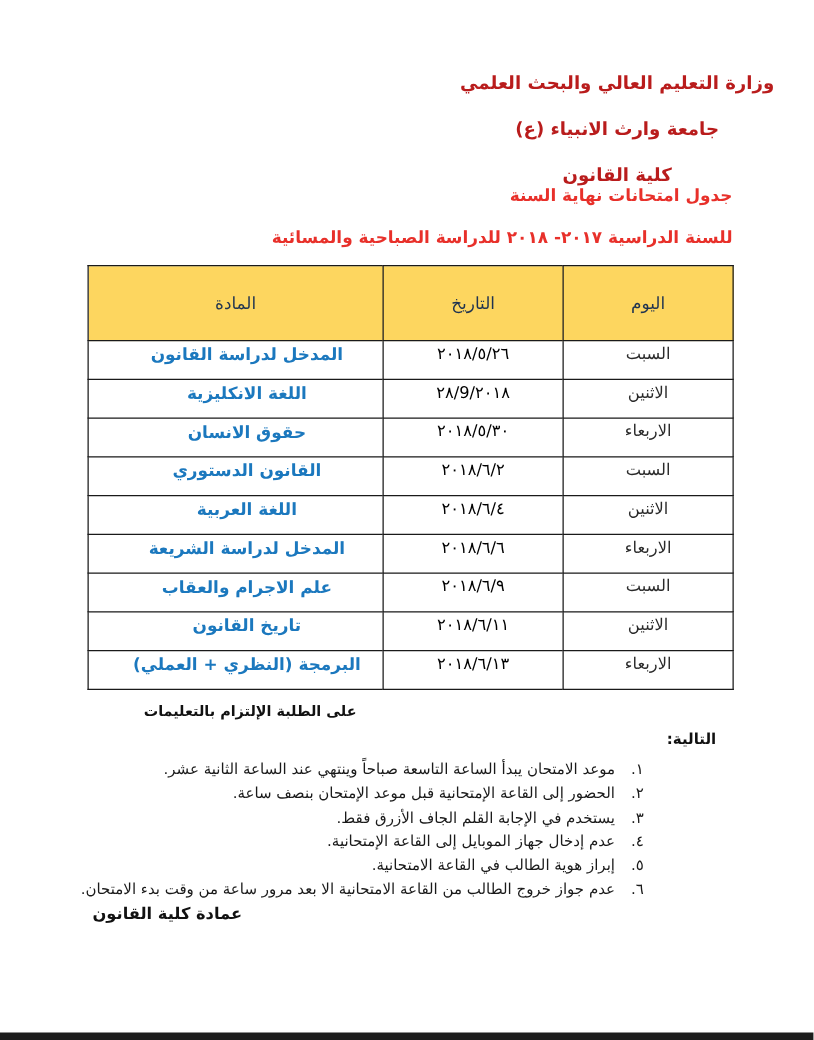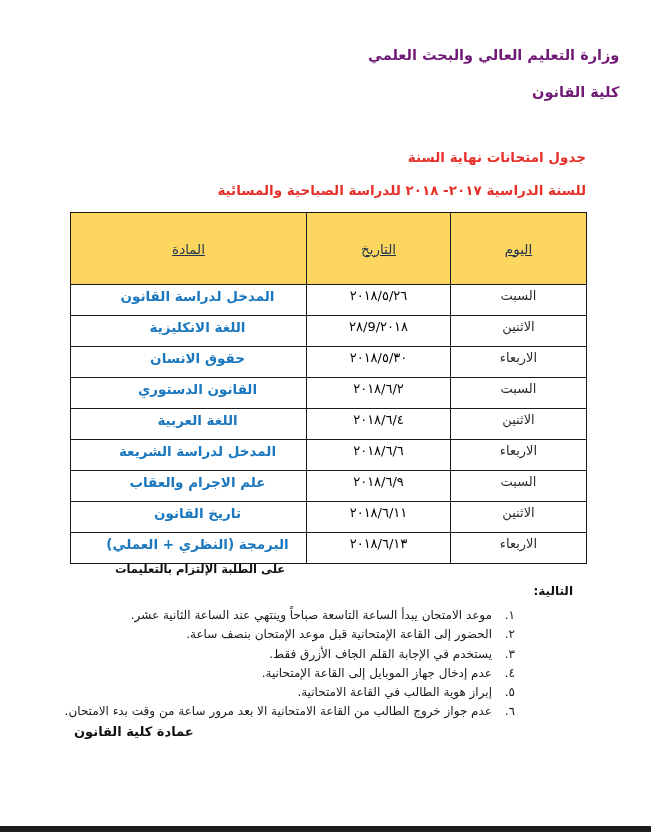--- a/index.html
+++ b/index.html
@@ -4,41 +4,41 @@
 <style>
   * { margin:0; padding:0; box-sizing:border-box; }
   html,body { background:#ffffff; }
   body { font-family:"DejaVu Sans", sans-serif; }
   .page {
     position:relative; width:651px; height:832px; background:#ffffff;
     overflow:hidden; direction:rtl;
   }
   
   .letterhead {
-    position:absolute; left:368px; top:44px; direction:rtl; text-align:right;
-    font-weight:bold; font-size:14.5px; color:#701a75;
+    position:absolute; left:368px; top:56px; direction:rtl; text-align:center;
+    font-weight:bold; font-size:14.5px; color:#b91c1c;
   }
   .letterhead .lh-line { line-height:22px; margin-bottom:15px; white-space:nowrap; }
   
   .red-title {
     position:absolute; left:70px; width:516px; text-align:right;
     color:#e8302a; font-weight:bold; font-size:13.5px; white-space:nowrap;
   }
   .red-title.t1 { top:149px; }
   .red-title.t2 { top:182px; }
   
   table.sched {
     position:absolute; left:70px; top:212px; width:516px;
     border-collapse:collapse; table-layout:fixed; direction:rtl;
     font-size:13px;
   }
   table.sched th, table.sched td { border:1px solid #1a1a1a; }
   table.sched th {
-    height:72px; background:#FDD65F; color:#1f3350;
-    font-weight:normal; font-size:13.5px; text-align:center; vertical-align:middle;text-decoration:underline;
+    height:60px; background:#FDD65F; color:#1f3350;
+    font-weight:normal; font-size:13.5px; text-align:center; vertical-align:middle;
   }
   table.sched td {
     height:31px; vertical-align:top; padding-top:3px; text-align:center;
     background:#ffffff;
   }
   td.day-cell { background:#E2EFDA; color:#2b2b2b; }
   td.date-cell { color:#000000; direction:rtl; }
   td.subject-cell { color:#1B78BE; font-weight:bold; font-size:13.5px;padding-left:18px; }
   
   .intro-1 {
@@ -63,20 +63,21 @@
     position:absolute; left:0; bottom:0; width:100%; height:6px; background:#1d1d1d;
   }
 </style>
 </head>
 <body>
 
 <div class="page">
 
   <div class="letterhead">
     <div class="lh-line">وزارة التعليم العالي والبحث العلمي</div>
+    <div class="lh-line">جامعة وارث الانبياء (ع)</div>
     <div class="lh-line">كلية القانون</div>
   </div>
 
   <div class="red-title t1">جدول امتحانات نهاية السنة</div>
   <div class="red-title t2">للسنة الدراسية ٢٠١٧- ٢٠١٨ للدراسة الصباحية والمسائية</div>
 
   <table class="sched">
     <colgroup>
       <col style="width:136px">
         <col style="width:144px">

